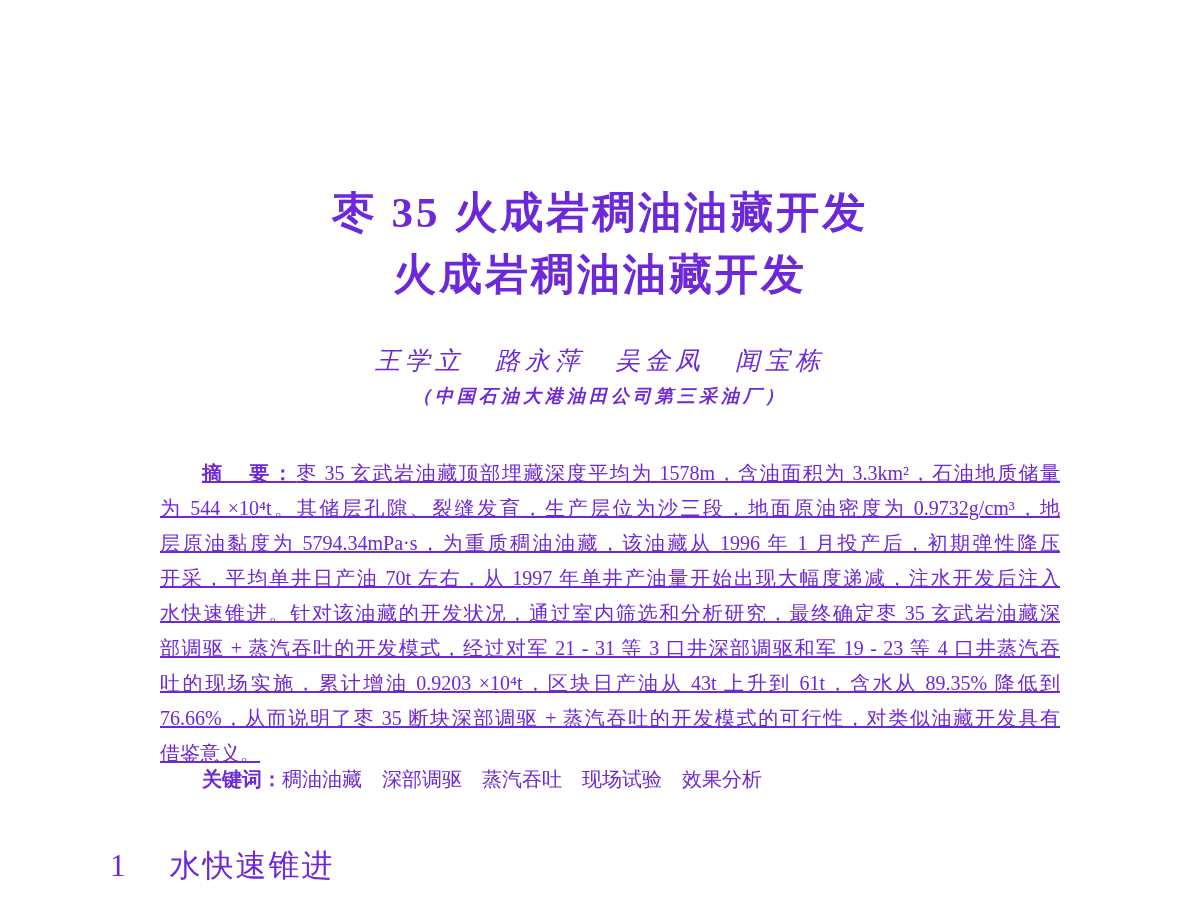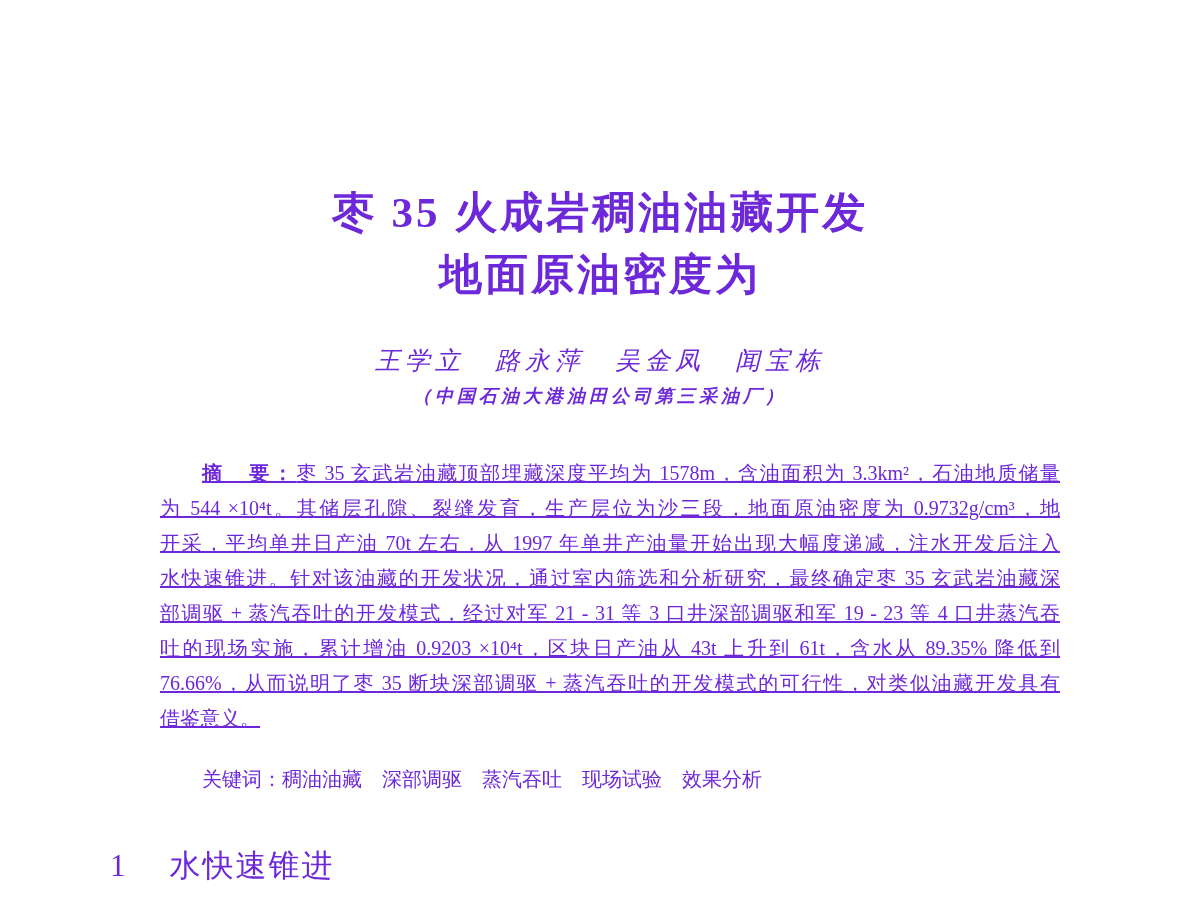--- a/index.html
+++ b/index.html
@@ -76,51 +76,52 @@
   }
   .keywords-line {
     position: absolute;
     top: 762px;
     left: 160px;
     width: 900px;
     font-size: 20px;
     line-height: 34px;
     white-space: nowrap;
   }
-  .kw-label { font-weight: normal; padding-left: 42px; }
+  .kw-label { font-weight: bold; padding-left: 42px; }
   .section-heading {
     position: absolute;
     top: 845px;
     left: 110px;
     font-size: 31px;
     display: flex;
     align-items: baseline;
   }
   .section-number { letter-spacing: 0; }
   .section-title { margin-left: 44px; letter-spacing: 2px; }
 </style>
 </head>
 <body>
 
 <div class="page">
 
   <div class="title-block">
     <div class="title-line">枣 35 火成岩稠油油藏开发</div>
-    <div class="title-line">地面原油密度为</div>
+    <div class="title-line">火成岩稠油油藏开发</div>
   </div>
 
   <div class="authors-line">王学立　路永萍　吴金凤　闻宝栋</div>
 
   <div class="affiliation-line">（中国石油大港油田公司第三采油厂）</div>
 
   <div class="abstract-block">
     <div class="abs-line first">
       <span class="abs-label">摘　要：</span><span>枣 35 玄武岩油藏顶部埋藏深度平均为 1578m，含油面积为 3.3km²，石油地质储量</span>
     </div>
     <div class="abs-line">为 544 ×10⁴t。其储层孔隙、裂缝发育，生产层位为沙三段，地面原油密度为 0.9732g/cm³，地</div>
+    <div class="abs-line">层原油黏度为 5794.34mPa·s，为重质稠油油藏，该油藏从 1996 年 1 月投产后，初期弹性降压</div>
     <div class="abs-line">开采，平均单井日产油 70t 左右，从 1997 年单井产油量开始出现大幅度递减，注水开发后注入</div>
     <div class="abs-line">水快速锥进。针对该油藏的开发状况，通过室内筛选和分析研究，最终确定枣 35 玄武岩油藏深</div>
     <div class="abs-line">部调驱 + 蒸汽吞吐的开发模式，经过对军 21 - 31 等 3 口井深部调驱和军 19 - 23 等 4 口井蒸汽吞</div>
     <div class="abs-line">吐的现场实施，累计增油 0.9203 ×10⁴t，区块日产油从 43t 上升到 61t，含水从 89.35% 降低到</div>
     <div class="abs-line">76.66%，从而说明了枣 35 断块深部调驱 + 蒸汽吞吐的开发模式的可行性，对类似油藏开发具有</div>
     <div class="abs-line last">借鉴意义。</div>
   </div>
 
   <div class="keywords-line">
     <span class="kw-label">关键词：</span><span>稠油油藏　深部调驱　蒸汽吞吐　现场试验　效果分析</span>

